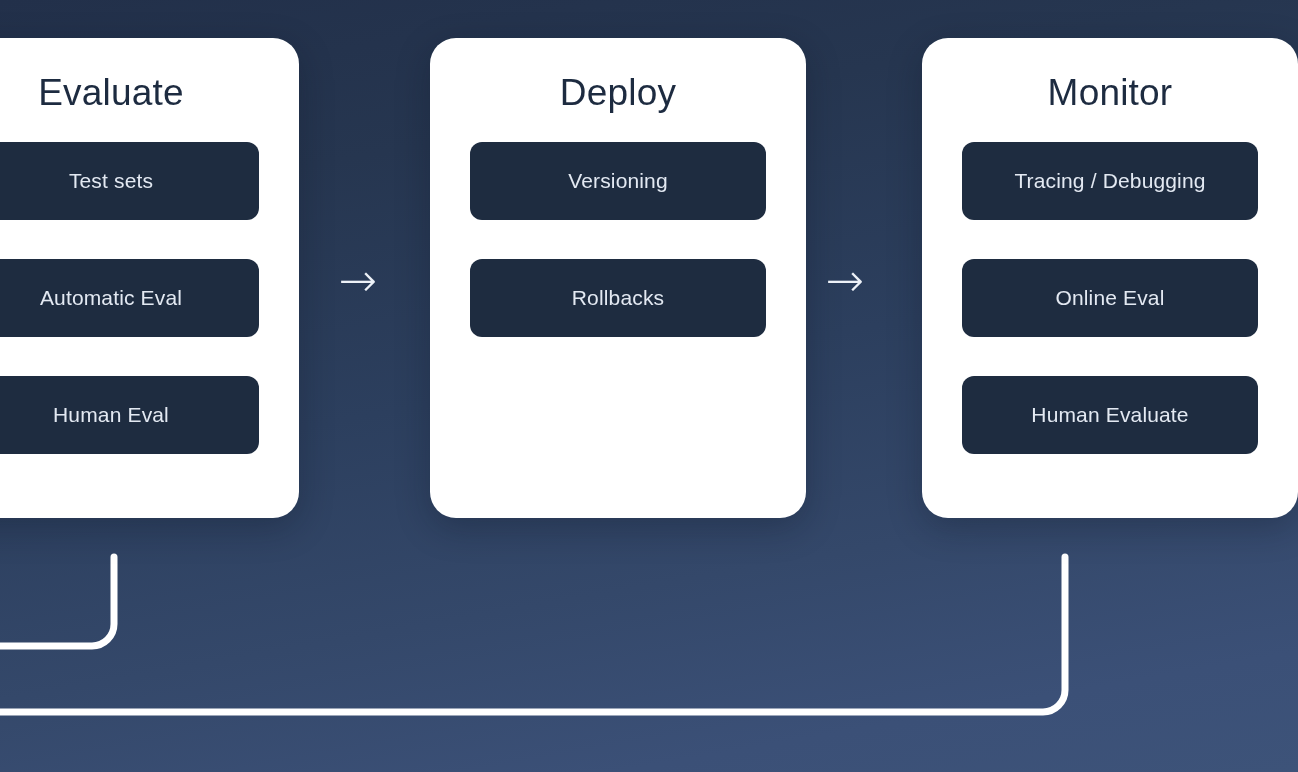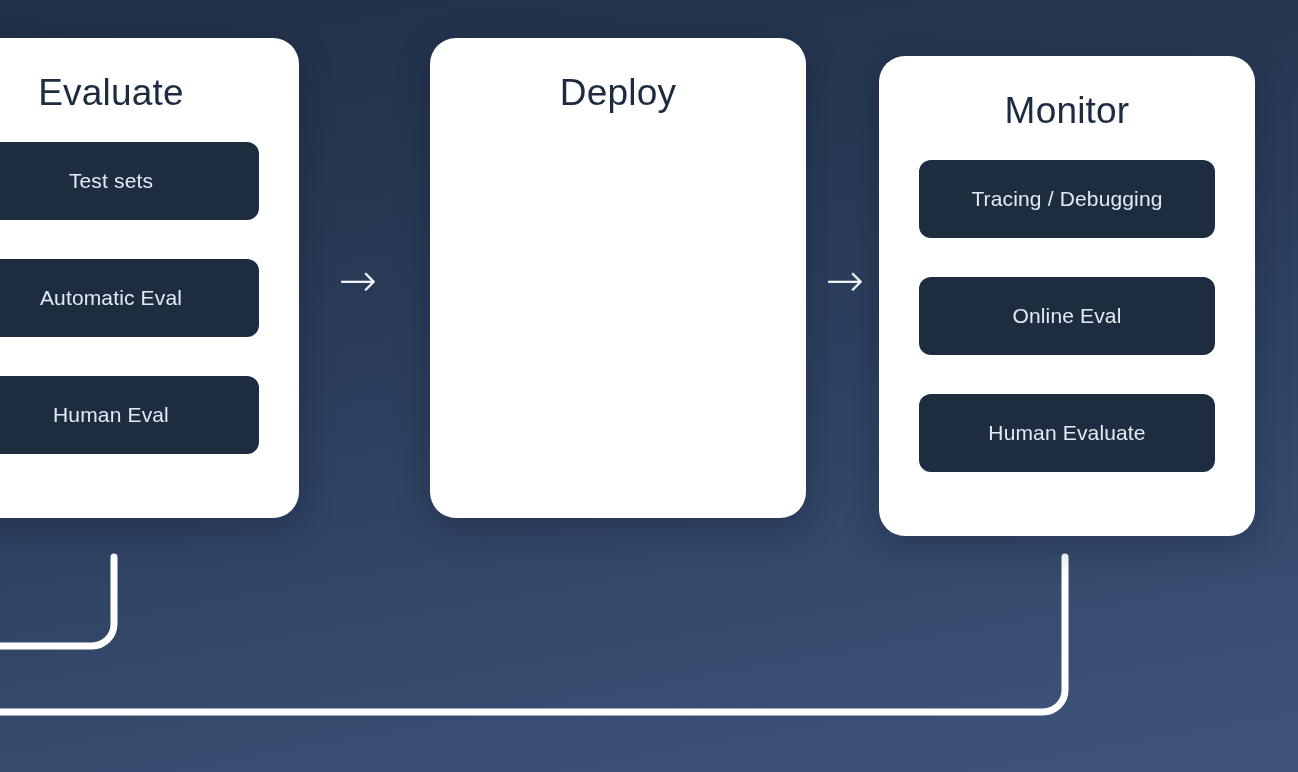--- a/index.html
+++ b/index.html
@@ -47,21 +47,21 @@
     border-radius: 26px;
     box-shadow: 0 10px 34px rgba(10, 18, 32, 0.28);
     display: flex;
     flex-direction: column;
     align-items: center;
     box-sizing: border-box;
     padding-top: 36px;
   }
   .card.evaluate { left: -77px; }
   .card.deploy   { left: 430px; }
-  .card.monitor  { left: 879px; margin-top: 18px; }
+  .card.monitor  { left: 922px; }
 
   .card-title {
     font-size: 37px;
     font-weight: 500;
     color: #1d2b40;
     letter-spacing: 0.2px;
     line-height: 1;
     margin: 0;
     padding: 0;
     text-align: right;
@@ -125,20 +125,22 @@
       <div class="pill-list">
         <div class="pill">Test sets</div>
         <div class="pill">Automatic Eval</div>
         <div class="pill">Human Eval</div>
       </div>
     </div>
 
     <div class="card deploy">
       <div class="card-title">Deploy</div>
       <div class="pill-list">
+        <div class="pill">Versioning</div>
+        <div class="pill">Rollbacks</div>
       </div>
     </div>
 
     <div class="card monitor">
       <div class="card-title">Monitor</div>
       <div class="pill-list">
         <div class="pill">Tracing / Debugging</div>
         <div class="pill">Online Eval</div>
         <div class="pill">Human Evaluate</div>
       </div>

